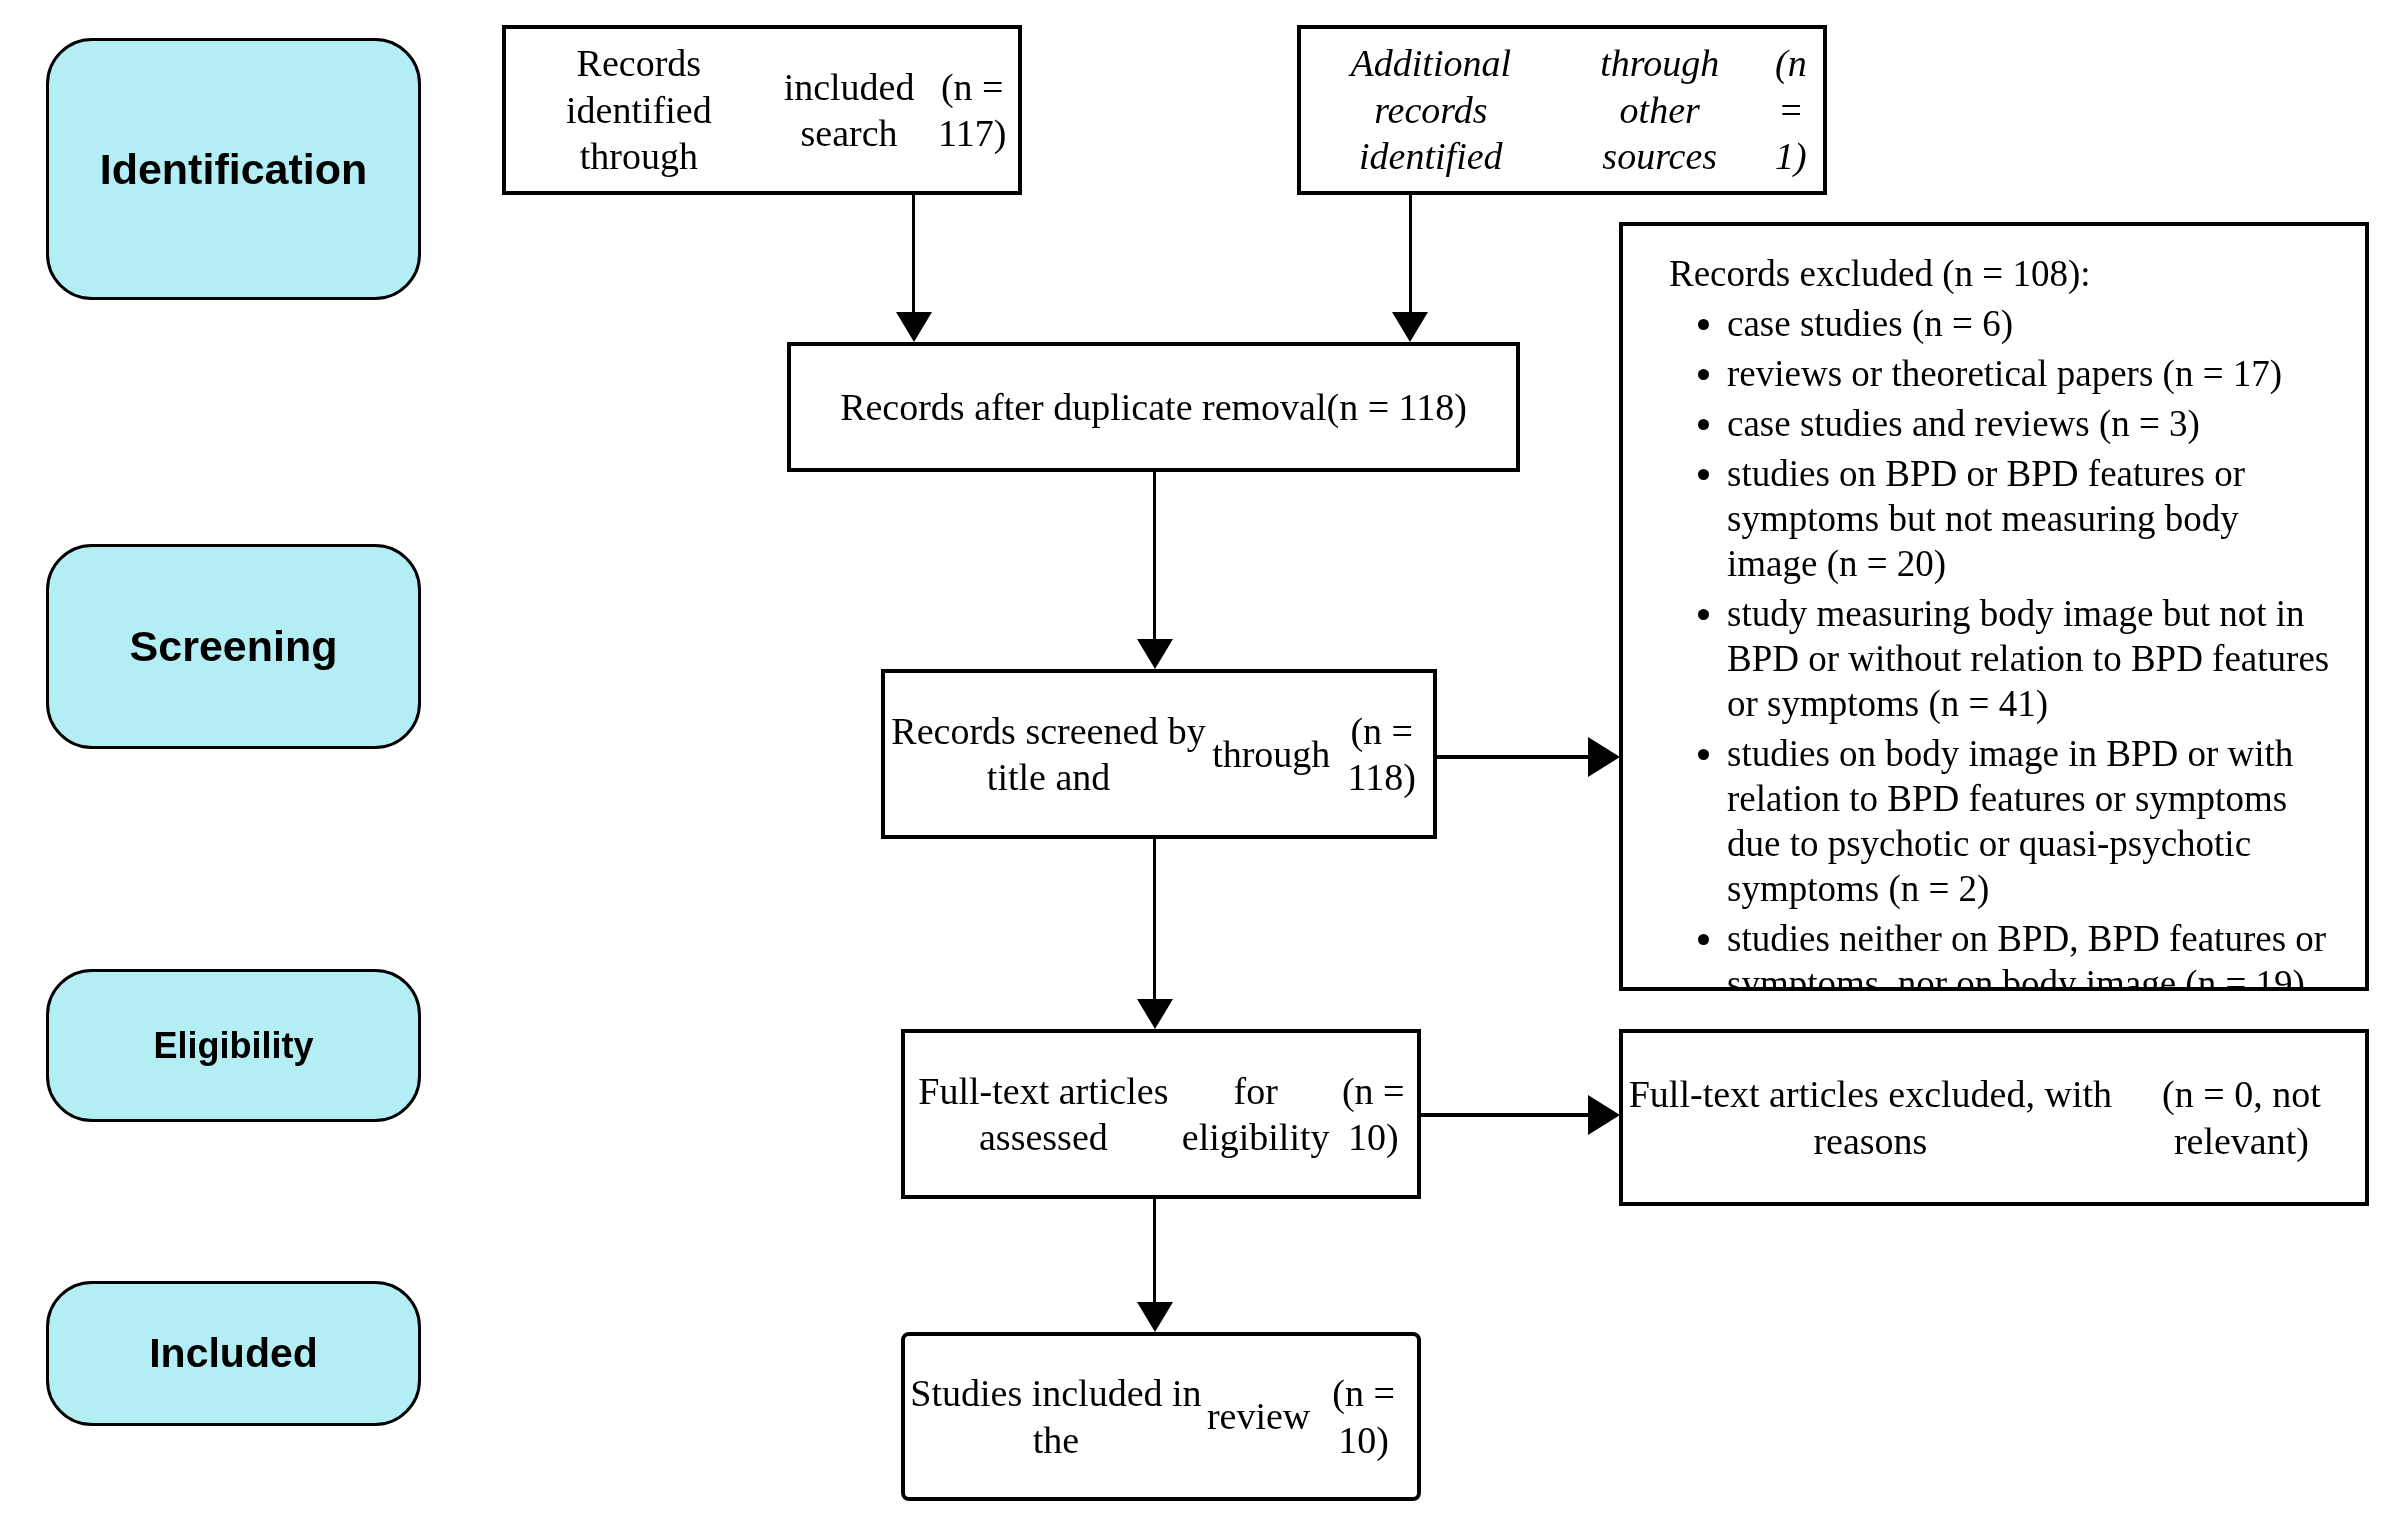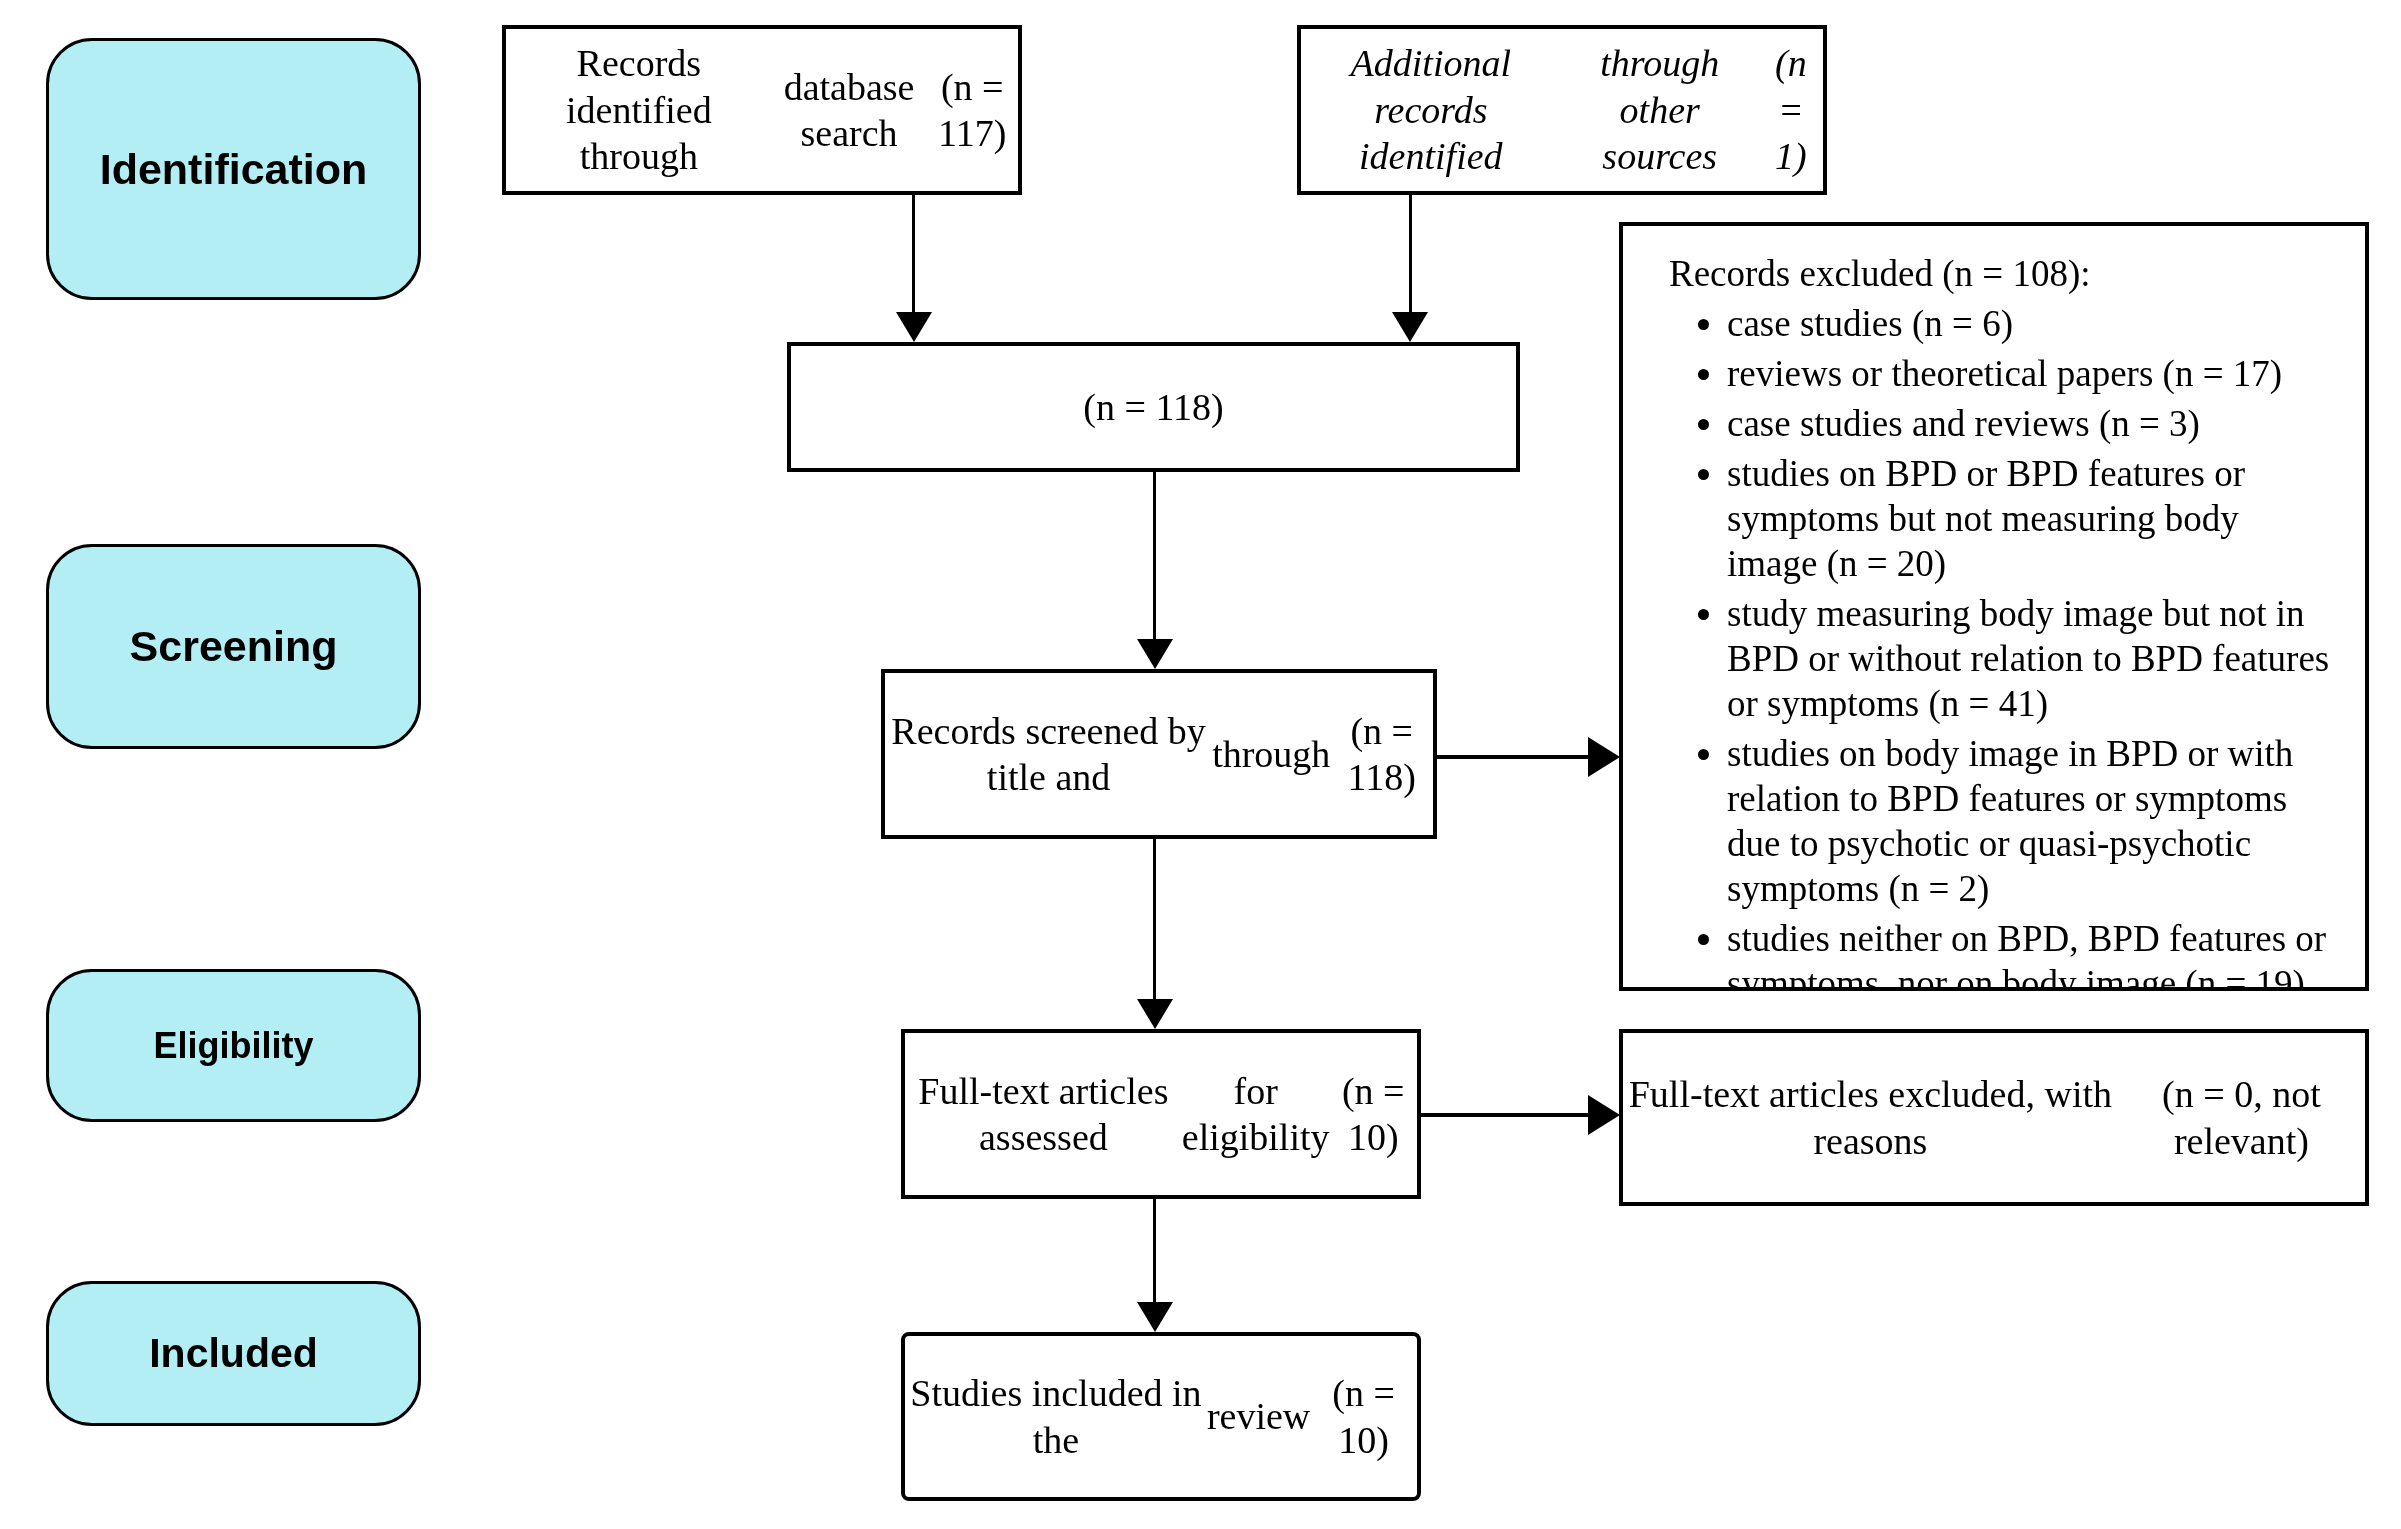--- a/index.html
+++ b/index.html
@@ -104,30 +104,31 @@
   </div>
   <div class="stage" id="stage-eligibility">
     <span>Eligibility</span>
   </div>
   <div class="stage" id="stage-included">
     <span>Included</span>
   </div>
 
   <div class="node" id="box-records-identified">
     <div>Records identified through</div>
-    <div>database search</div>
+    <div>included search</div>
     <div>(n = 117)</div>
   </div>
   <div class="node" id="box-additional-records">
     <div>Additional records identified</div>
     <div>through other sources</div>
     <div>(n = 1)</div>
   </div>
 
   <div class="node" id="box-duplicate-removal">
+    <div>Records after duplicate removal</div>
     <div>(n = 118)</div>
   </div>
 
   <div class="node" id="box-screened">
     <div>Records screened by title and</div>
     <div>through</div>
     <div>(n = 118)</div>
   </div>
 
   <div id="box-records-excluded">

